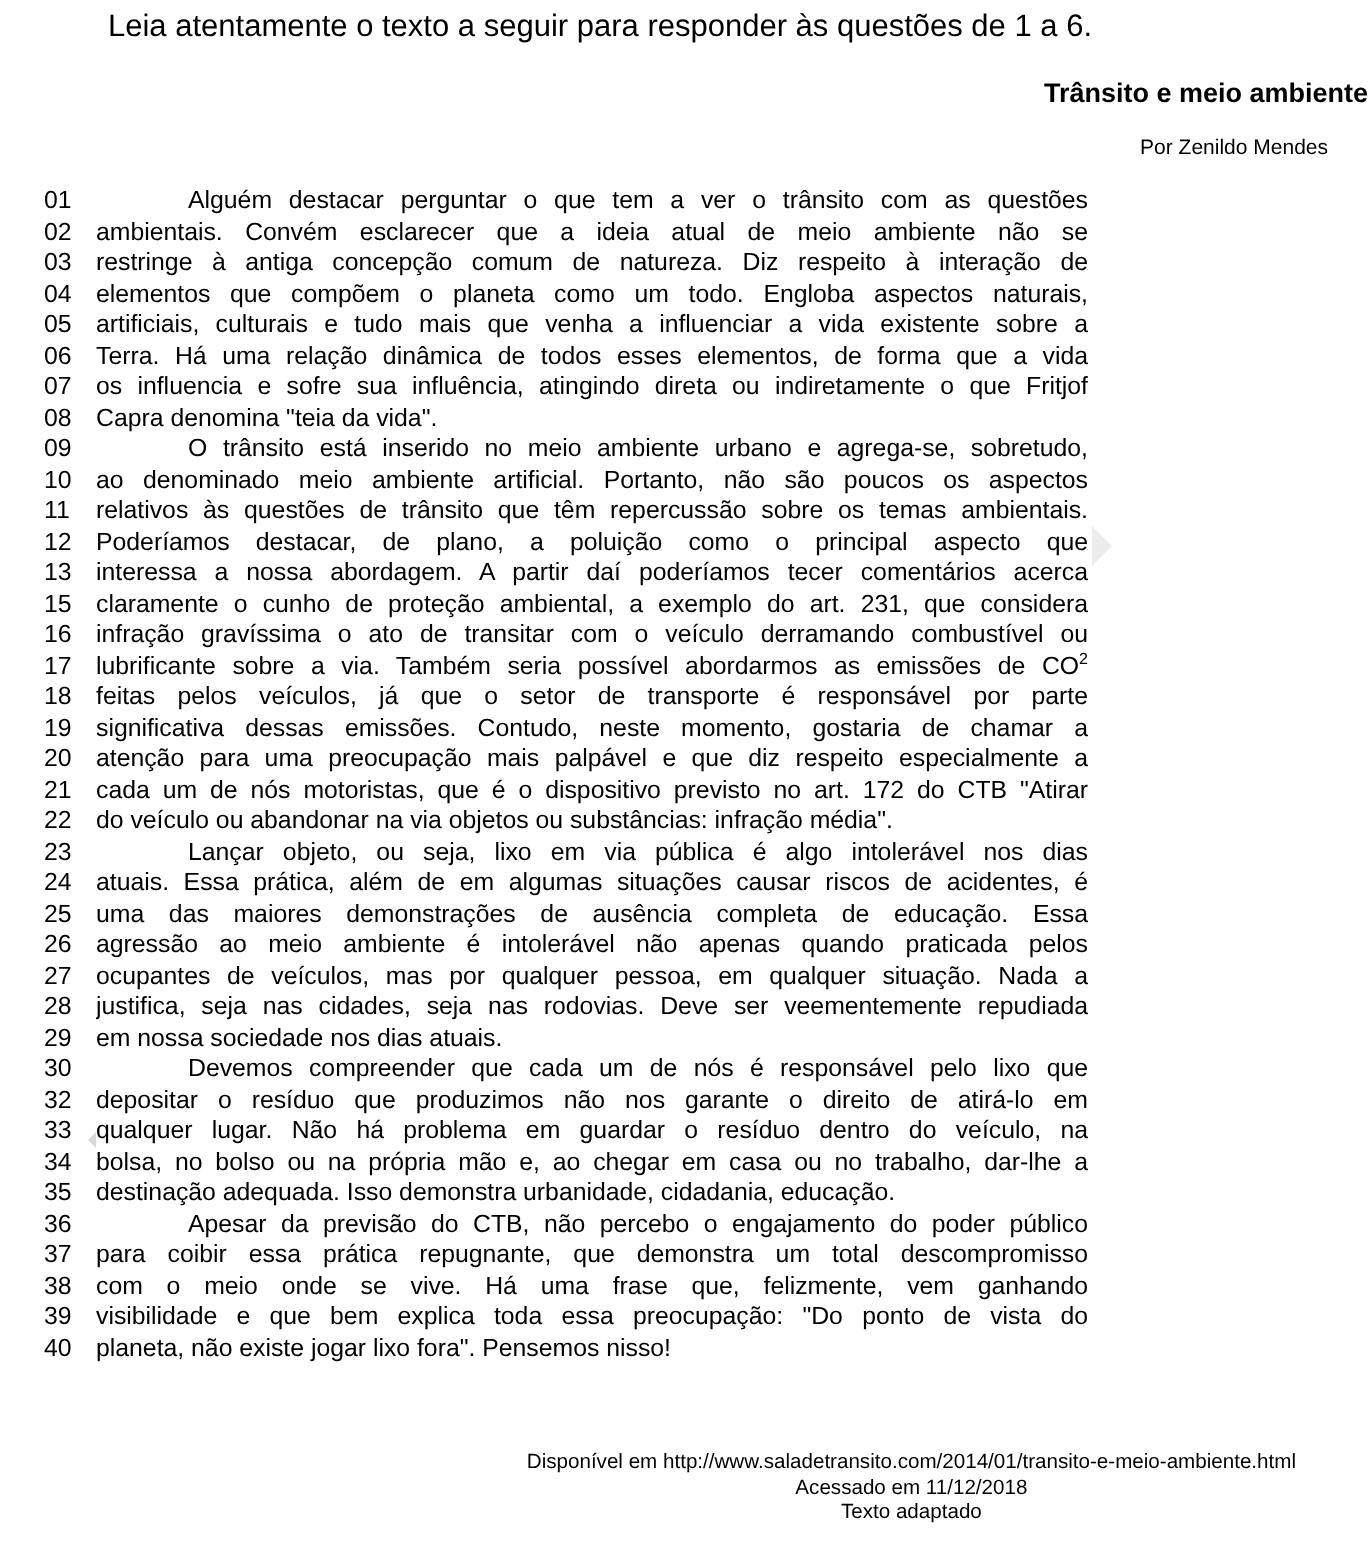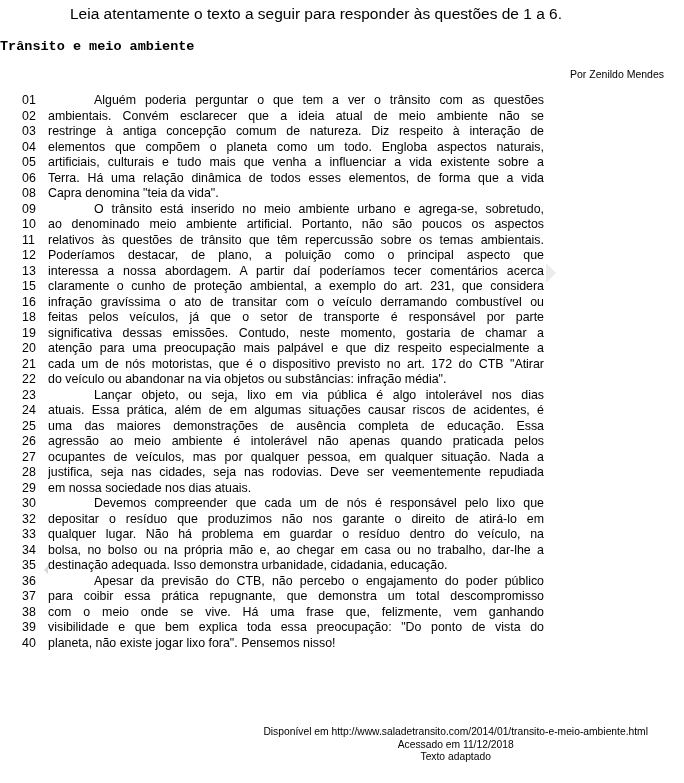--- a/index.html
+++ b/index.html
@@ -11,36 +11,35 @@
     width: 684px;
     height: 783px;
     position: relative;
     overflow: hidden;
     font-family: "Liberation Sans", sans-serif;
     color: #000000;
   }
   .instruction {
     position: absolute;
     top: 4px;
-    left: 16px;
+    left: 0;
     width: 600px;
     text-align: center;
     font-size: 15.5px;
     line-height: 20px;
   }
   .title {
     position: absolute;
     top: 38px;
     left: 0;
     width: 684px;
-    text-align: left;
+    text-align: right;
     font-size: 13.5px;
     font-weight: bold;
     line-height: 18px;
-    font-family: Liberation Mono, monospace;
   }
   .author {
     position: absolute;
     top: 67px;
     right: 20px;
     font-size: 10.5px;
     line-height: 14px;
   }
   .body-text {
     position: absolute;
@@ -110,21 +109,21 @@
 
 <div class="instruction">Leia atentamente o texto a seguir para responder às questões de 1 a 6.</div>
 
 <div class="title">Trânsito e meio ambiente</div>
 
 <div class="author">Por Zenildo Mendes</div>
 
 <div class="body-text" id="article-body">
     <div class="line">
       <span class="line-num">01</span>
-      <span class="line-text indent"><span>Alguém poderia perguntar o que tem a ver o trânsito com as questões</span></span>
+      <span class="line-text indent"><span>Alguém destacar perguntar o que tem a ver o trânsito com as questões</span></span>
     </div>
     <div class="line">
       <span class="line-num">02</span>
       <span class="line-text"><span>ambientais. Convém esclarecer que a ideia atual de meio ambiente não se</span></span>
     </div>
     <div class="line">
       <span class="line-num">03</span>
       <span class="line-text"><span>restringe à antiga concepção comum de natureza. Diz respeito à interação de</span></span>
     </div>
     <div class="line">
@@ -133,20 +132,24 @@
     </div>
     <div class="line">
       <span class="line-num">05</span>
       <span class="line-text"><span>artificiais, culturais e tudo mais que venha a influenciar a vida existente sobre a</span></span>
     </div>
     <div class="line">
       <span class="line-num">06</span>
       <span class="line-text"><span>Terra. Há uma relação dinâmica de todos esses elementos, de forma que a vida</span></span>
     </div>
     <div class="line">
+      <span class="line-num">07</span>
+      <span class="line-text"><span>os influencia e sofre sua influência, atingindo direta ou indiretamente o que Fritjof</span></span>
+    </div>
+    <div class="line">
       <span class="line-num">08</span>
       <span class="line-text last"><span>Capra denomina "teia da vida".</span></span>
     </div>
     <div class="line">
       <span class="line-num">09</span>
       <span class="line-text indent"><span>O trânsito está inserido no meio ambiente urbano e agrega-se, sobretudo,</span></span>
     </div>
     <div class="line">
       <span class="line-num">10</span>
       <span class="line-text"><span>ao denominado meio ambiente artificial. Portanto, não são poucos os aspectos</span></span>
@@ -163,20 +166,24 @@
       <span class="line-num">13</span>
       <span class="line-text"><span>interessa a nossa abordagem. A partir daí poderíamos tecer comentários acerca</span></span>
     </div>
     <div class="line">
       <span class="line-num">15</span>
       <span class="line-text"><span>claramente o cunho de proteção ambiental, a exemplo do art. 231, que considera</span></span>
     </div>
     <div class="line">
       <span class="line-num">16</span>
       <span class="line-text"><span>infração gravíssima o ato de transitar com o veículo derramando combustível ou</span></span>
+    </div>
+    <div class="line">
+      <span class="line-num">17</span>
+      <span class="line-text"><span>lubrificante sobre a via. Também seria possível abordarmos as emissões de CO</span><sup>2</sup></span>
     </div>
     <div class="line">
       <span class="line-num">18</span>
       <span class="line-text"><span>feitas pelos veículos, já que o setor de transporte é responsável por parte</span></span>
     </div>
     <div class="line">
       <span class="line-num">19</span>
       <span class="line-text"><span>significativa dessas emissões. Contudo, neste momento, gostaria de chamar a</span></span>
     </div>
     <div class="line">

